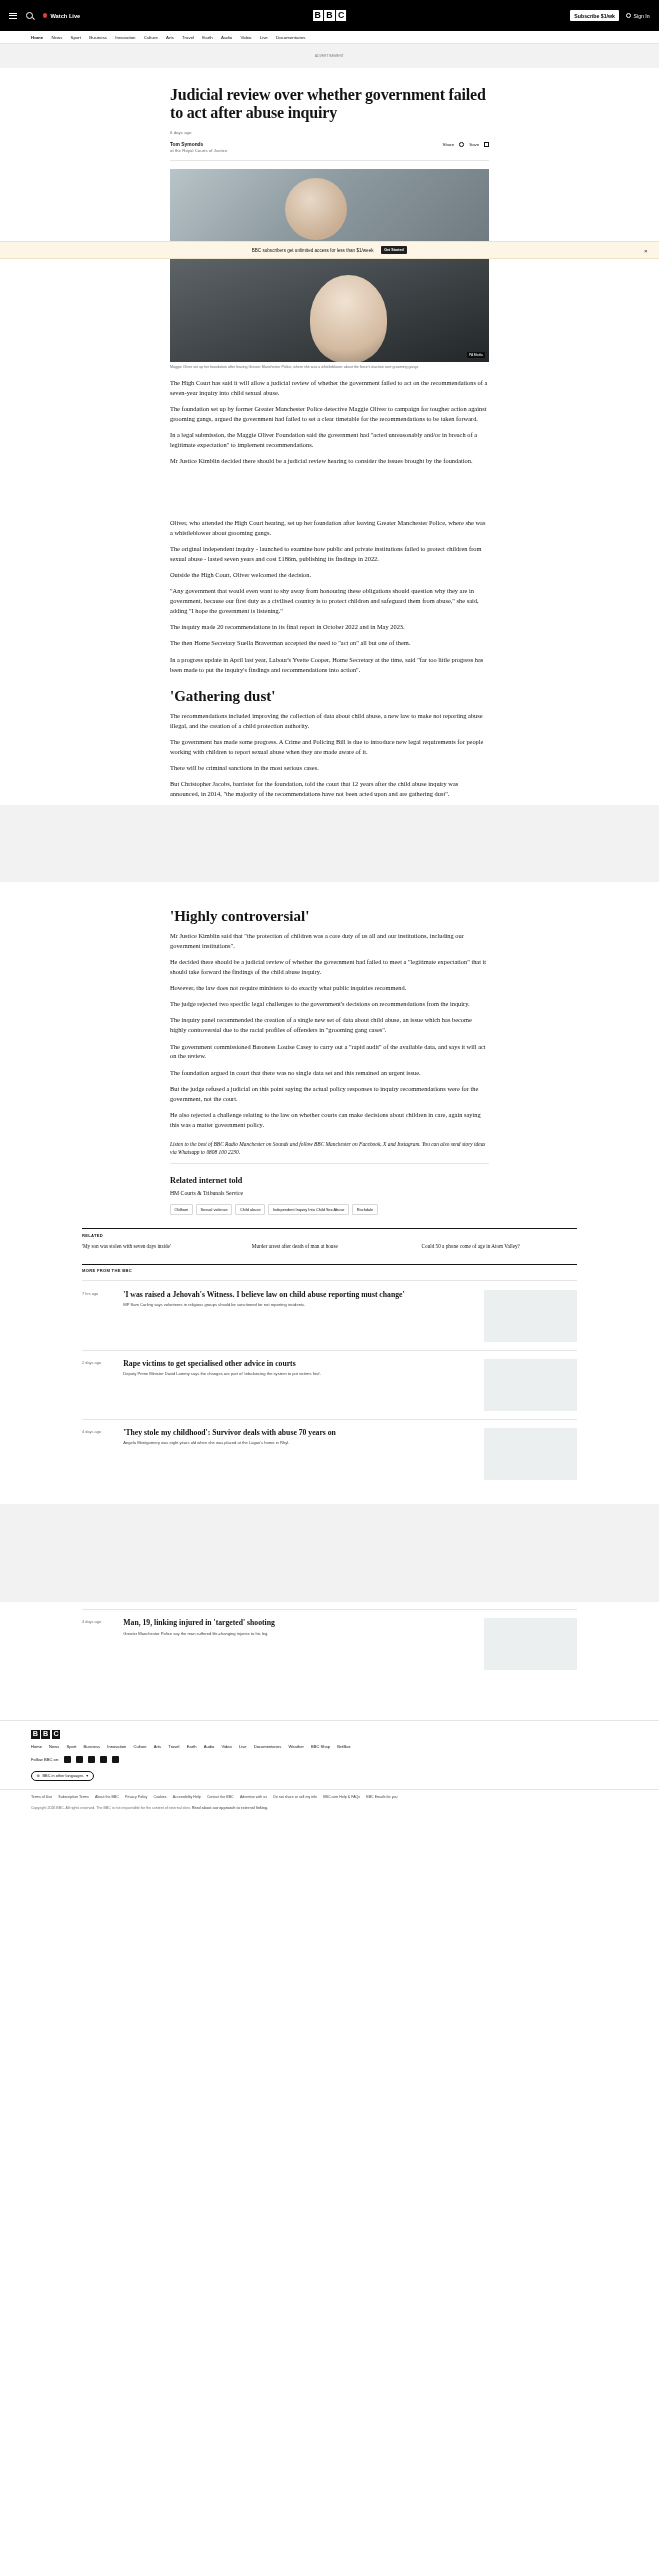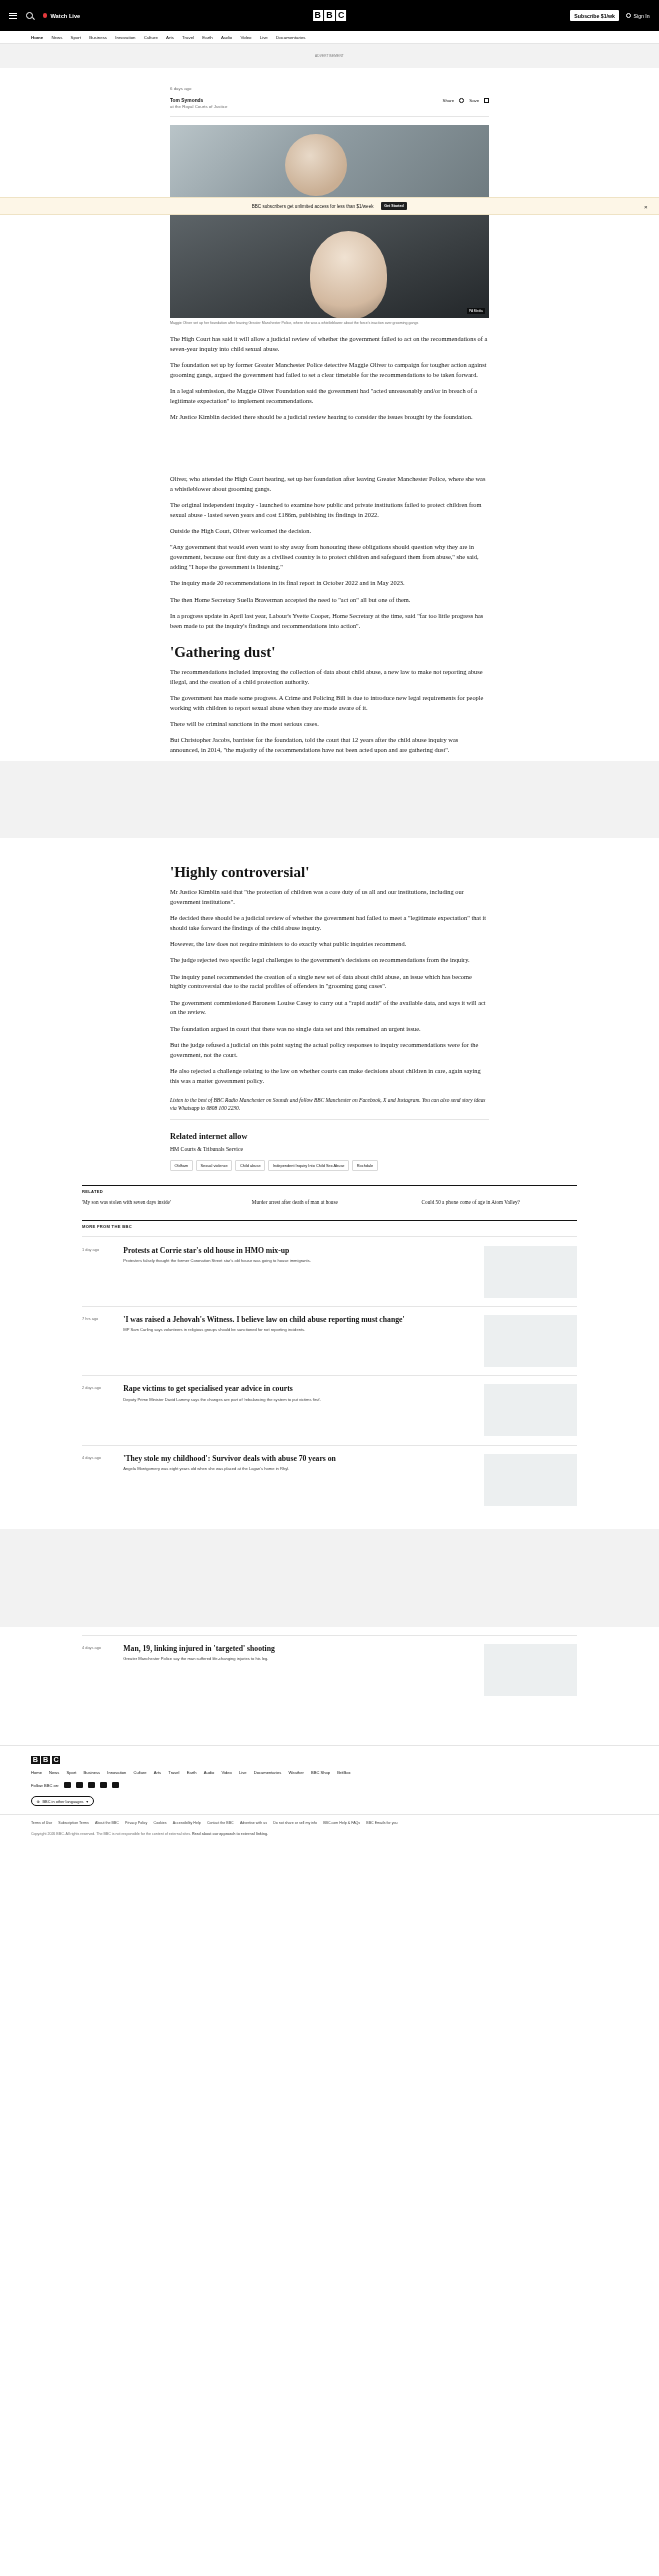--- a/index.html
+++ b/index.html
@@ -233,20 +233,21 @@
   <a href="#">Live</a>
   <a href="#">Documentaries</a>
 </div>
 
 <div class="adstrip">
   <span>ADVERTISEMENT</span>
 </div>
 
 <div class="article">
 
+  <h1 class="headline">Judicial review over whether government failed to act after abuse inquiry</h1>
   <div class="ts">6 days ago</div>
 
   <div class="byline-row">
     <div class="byline">
       <div class="name">Tom Symonds</div>
       <div class="role">at the Royal Courts of Justice</div>
     </div>
     <div class="share">
       <span>Share</span>
       <span class="ic circle"></span>
@@ -314,21 +315,21 @@
   <p class="body">The inquiry panel recommended the creation of a single new set of data about child abuse, an issue which has become highly controversial due to the racial profiles of offenders in "grooming gang cases".</p>
   <p class="body">The government commissioned Baroness Louise Casey to carry out a "rapid audit" of the available data, and says it will act on the review.</p>
   <p class="body">The foundation argued in court that there was no single data set and this remained an urgent issue.</p>
   <p class="body">But the judge refused a judicial on this point saying the actual policy responses to inquiry recommendations were for the government, not the court.</p>
   <p class="body">He also rejected a challenge relating to the law on whether courts can make decisions about children in care, again saying this was a matter government policy.</p>
 
   <div class="italic-block">Listen to the best of BBC Radio Manchester on Sounds and follow BBC Manchester on Facebook, X and Instagram. You can also send story ideas via Whatsapp to 0808 100 2230.</div>
 
   <div class="rule"></div>
 
-  <h3 class="rel-title">Related internet allow</h3>
+  <h3 class="rel-title">Related internet told</h3>
   <div class="linklist">
     <a href="#">HM Courts &amp; Tribunals Service</a>
   </div>
 
   <div class="tags">
     <span class="tag">Oldham</span>
     <span class="tag">Sexual violence</span>
     <span class="tag">Child abuse</span>
     <span class="tag">Independent Inquiry Into Child Sex Abuse</span>
     <span class="tag">Rochdale</span>
@@ -342,42 +343,34 @@
     <div class="cell">Murder arrest after death of man at house</div>
     <div class="cell">Could 50 a phone come of age in Atom Valley?</div>
   </div>
 </div>
 
 <div class="section-wrap">
   <div class="sec-label">MORE FROM THE BBC</div>
 
   <div class="more-list">
 
-    <div class="more-item">
-      <div class="meta">1 day ago</div>
-      <div class="txt">
-        <h4>Protests at Corrie star's old house in HMO mix-up</h4>
-        <p>Protesters falsely thought the former Coronation Street star's old house was going to house immigrants.</p>
-      </div>
-      <div class="thumb"></div>
-    </div>
 
     <div class="more-item">
       <div class="meta">7 hrs ago</div>
       <div class="txt">
         <h4>'I was raised a Jehovah's Witness. I believe law on child abuse reporting must change'</h4>
         <p>MP Sam Carling says volunteers in religious groups should be sanctioned for not reporting incidents.</p>
       </div>
       <div class="thumb"></div>
     </div>
 
     <div class="more-item">
       <div class="meta">2 days ago</div>
       <div class="txt">
-        <h4>Rape victims to get specialised year advice in courts</h4>
+        <h4>Rape victims to get specialised other advice in courts</h4>
         <p>Deputy Prime Minister David Lammy says the changes are part of 'rebalancing the system to put victims first'.</p>
       </div>
       <div class="thumb"></div>
     </div>
 
     <div class="more-item">
       <div class="meta">4 days ago</div>
       <div class="txt">
         <h4>'They stole my childhood': Survivor deals with abuse 70 years on</h4>
         <p>Angela Montgomery was eight years old when she was placed at the Lagan's home in Rhyl.</p>

